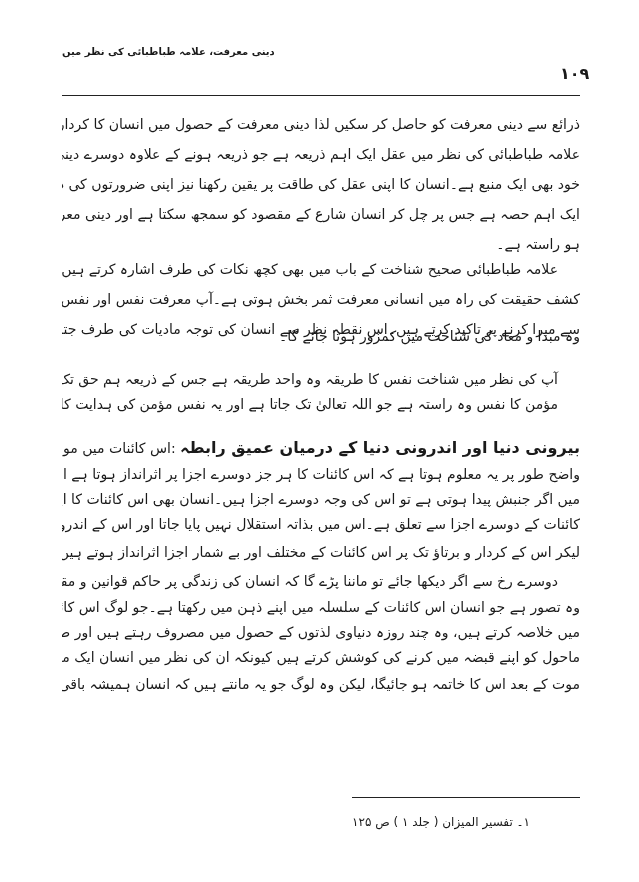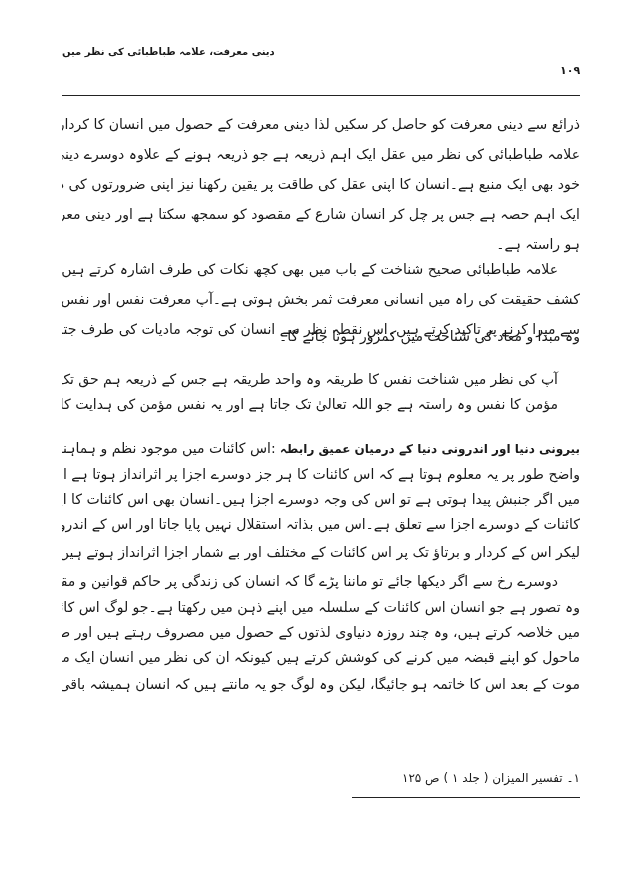--- a/index.html
+++ b/index.html
@@ -1,29 +1,29 @@
 <!DOCTYPE html>
 <html><head>
 <meta charset="utf-8">
 <style>
   html, body { margin:0; padding:0; background:#ffffff; }
   body { width:639px; height:882px; position:relative; overflow:hidden;
          font-family:"DejaVu Sans", sans-serif; color:#1a1a1a; }
   .page { position:absolute; left:0; top:0; width:639px; height:882px; background:#fff; }
   .running-head { position:absolute; left:62px; top:46px; width:390px; direction:rtl; text-align:left;
                   font-size:10px; font-weight:bold; }
-  .page-num { position:absolute; left:560px; top:64px; font-size:11px; font-weight:bold; }
+  .page-num { position:absolute; left:560px; top:64px; font-size:16px; font-weight:bold; }
   .head-rule { position:absolute; left:62px; top:95px; width:518px; height:1px; background:#222; }
   .line { position:absolute; left:62px; width:518px; direction:rtl; text-align:justify;
           text-align-last:justify; font-size:14px; line-height:22px; white-space:nowrap; overflow:hidden; }
   .line.last { text-align-last:right; }
   .line.indent { padding-right:22px; width:496px; }
-  .heading-bold { font-weight:bold; font-size:12px; }
+  .heading-bold { font-weight:bold; font-size:16px; }
   .foot-rule { position:absolute; left:352px; top:797px; width:228px; height:1px; background:#222; }
-  .footnote { position:absolute; left:352px; top:771px; width:228px; direction:rtl; text-align:right; font-size:12px; }
+  .footnote { position:absolute; left:352px; top:815px; width:228px; direction:rtl; text-align:left; font-size:12px; }
 </style>
 </head>
 <body>
 
 <div class="page">
   <div class="page-num">۱۰۹</div>
   <div class="running-head">دینی معرفت، علامہ طباطبائی کی نظر میں</div>
   <div class="head-rule"></div>
 
   <div id="body">

